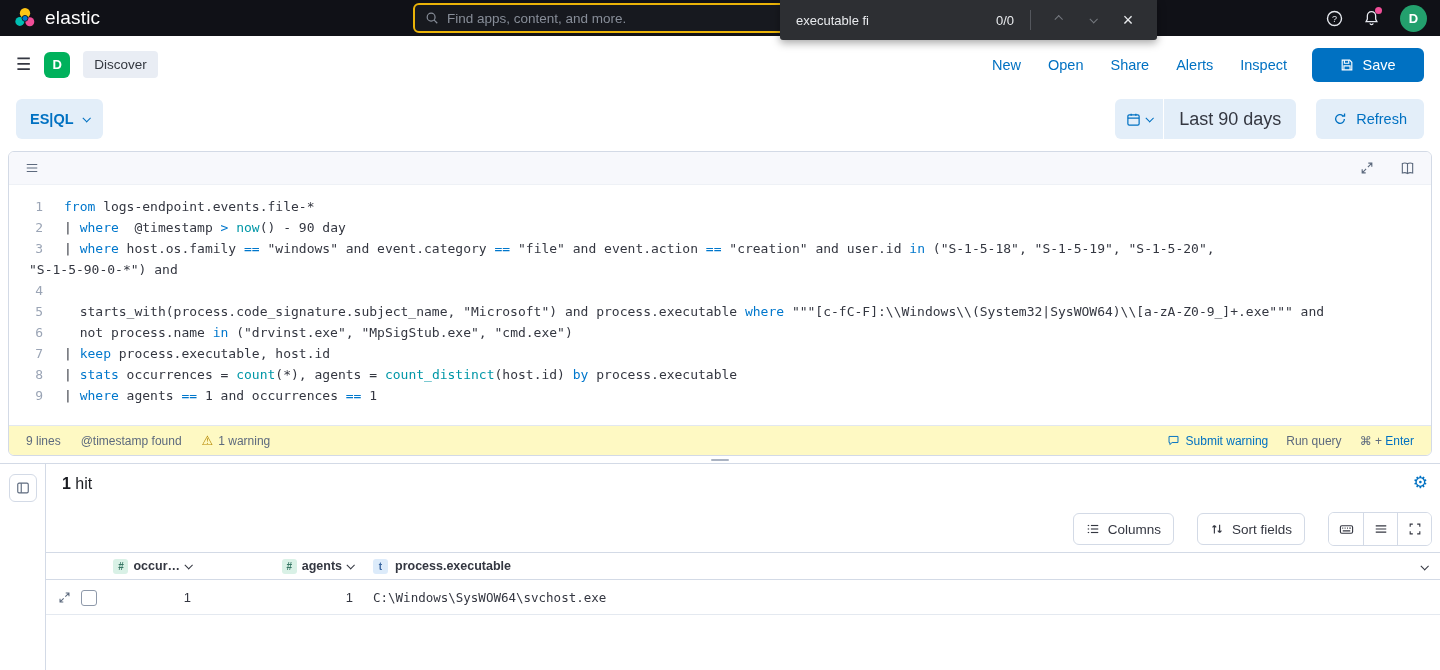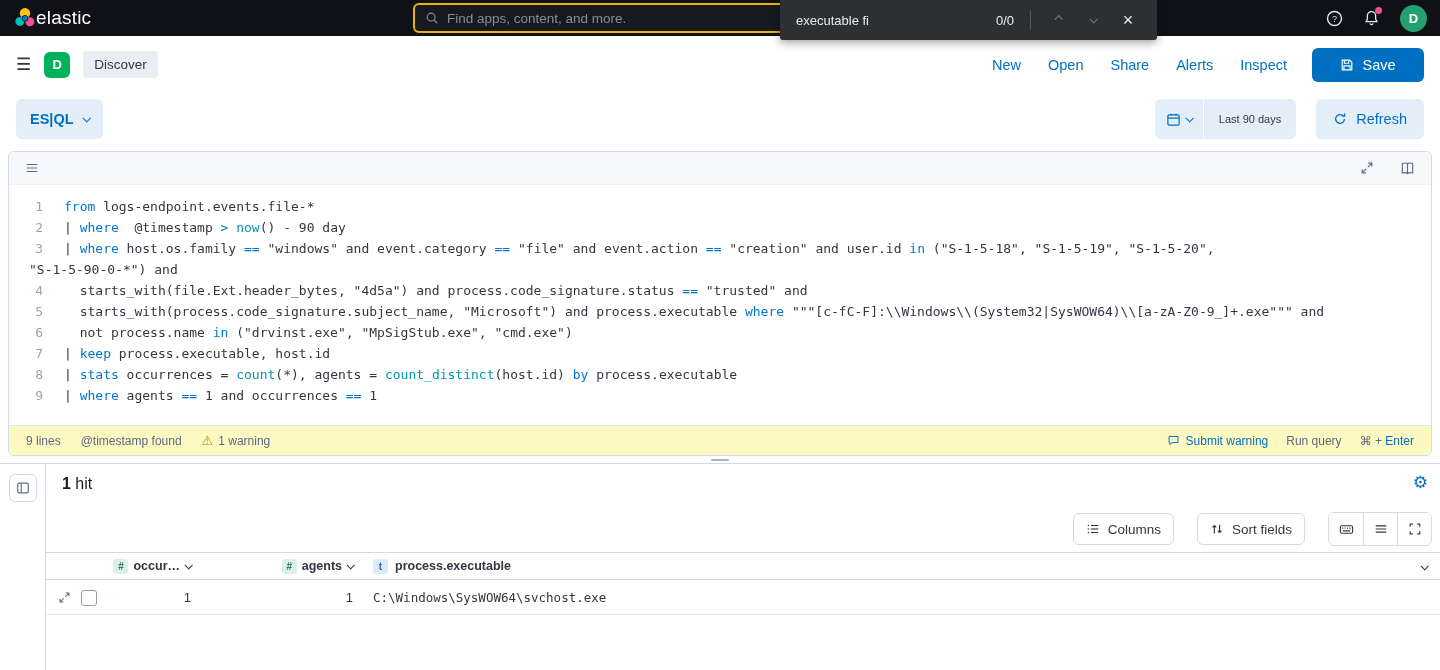--- a/index.html
+++ b/index.html
@@ -1,21 +1,21 @@
 <!DOCTYPE html>
 <html style="--accent: #0071c2; --keyword: #0077cc; --function: #0097a7; --warning_icon: #b58800; --space_badge: #00b15c; --avatar_bg: #23a06d; --notification_dot: #f04e98;"><head>
 <meta charset="utf-8">
 <style>
   *{box-sizing:border-box;margin:0;padding:0}
   html,body{width:1440px;height:670px;overflow:hidden}
   body{font-family:"Liberation Sans",sans-serif;background:#fff;color:#343741;position:relative}
 
   
   .topbar{position:relative;height:36px;background:#101117;display:flex;align-items:center;z-index:30}
-  .logo{display:flex;align-items:center;padding-left:14px}
+  .logo{display:flex;align-items:center;gap:9px;padding-left:14px}
   .brand{color:#fff;font-size:19px;letter-spacing:.2px}
   .search-box{position:absolute;left:413px;top:3px;width:614px;height:30px;background:#17191f;
     border:2px solid #eab308;border-radius:6px;display:flex;align-items:center;gap:8px;padding:0 10px}
   .search-placeholder{color:#878d98;font-size:13.5px}
   .topbar-right{margin-left:auto;display:flex;align-items:center;gap:20px;padding-right:13px}
   .bell-wrap{position:relative;display:flex}
   .bell-dot{position:absolute;right:-2px;top:-3px;width:7px;height:7px;border-radius:50%;background:var(--notification_dot,#f04e98)}
   .avatar{width:27px;height:27px;border-radius:50%;background:var(--avatar_bg,#23a06d);color:#fff;
     font-size:13px;font-weight:700;display:flex;align-items:center;justify-content:center}
 
@@ -41,21 +41,21 @@
     display:flex;align-items:center;justify-content:center;gap:8px;font-size:14.5px;margin-left:12px;cursor:pointer}
 
   
   .toolbar{height:52px;display:flex;align-items:center;padding:0 16px}
   .esql-btn{height:40px;padding:0 14px;background:#e3eef9;border:none;border-radius:6px;color:var(--accent,#0071c2);
     font-weight:700;font-size:14.5px;display:flex;gap:9px;align-items:center;cursor:pointer}
   .tb-spacer{flex:1}
   .datepicker{display:flex;height:40px;border-radius:6px;overflow:hidden;gap:1px}
   .dp-cal{width:48px;background:#e3eef9;border:none;display:flex;align-items:center;justify-content:center;gap:5px;
     color:var(--accent,#0071c2);cursor:pointer}
-  .dp-range{background:#e3eef9;border:none;display:flex;align-items:center;padding:0 15px;font-size:11px;color:#343741;cursor:pointer}
+  .dp-range{background:#e3eef9;border:none;display:flex;align-items:center;padding:0 15px;font-size:18px;color:#343741;cursor:pointer}
   .refresh-btn{height:40px;padding:0 17px;background:#e3eef9;border:none;border-radius:6px;color:var(--accent,#0071c2);
     display:flex;align-items:center;gap:9px;font-size:14.5px;margin-left:20px;cursor:pointer}
 
   
   .editor-panel{margin:6px 8px 0;border:1px solid #d3dae6;border-radius:6px;background:#fff;overflow:hidden}
   .editor-head{height:33px;background:#f7f8fc;border-bottom:1px solid #eef1f6;display:flex;align-items:center;padding:0 16px}
   .eh-right{margin-left:auto;display:flex;align-items:center;gap:26px;color:#5d6a7e}
   .editor-body{height:240px;padding-top:11px;font-family:"DejaVu Sans Mono",monospace;font-size:13px;line-height:21px;overflow:hidden;cursor:text}
   .code-row{display:flex;white-space:pre}
   .gutter{flex:0 0 34px;text-align:right;color:#9aa4b5}
@@ -228,21 +228,21 @@
       </svg>
     </div>
   </div>
 
   <div class="editor-body">
     <div>
         <div class="code-row"><span class="gutter">1</span><span class="code"><span class="tk-k">from</span><span class="tk-d"> logs-endpoint.events.file-*</span></span></div>
         <div class="code-row"><span class="gutter">2</span><span class="code"><span class="tk-d">| </span><span class="tk-k">where</span><span class="tk-d">  @timestamp </span><span class="tk-o">&gt;</span><span class="tk-d"> </span><span class="tk-f">now</span><span class="tk-d">() - 90 day</span></span></div>
         <div class="code-row"><span class="gutter">3</span><span class="code"><span class="tk-d">| </span><span class="tk-k">where</span><span class="tk-d"> host.os.family </span><span class="tk-o">==</span><span class="tk-d"> "windows" and event.category </span><span class="tk-o">==</span><span class="tk-d"> "file" and event.action </span><span class="tk-o">==</span><span class="tk-d"> "creation" and user.id </span><span class="tk-o">in</span><span class="tk-d"> ("S-1-5-18", "S-1-5-19", "S-1-5-20",</span></span></div>
         <div class="code-row wrap"><span class="code"><span class="tk-d">"S-1-5-90-0-*") and</span></span></div>
-        <div class="code-row"><span class="gutter">4</span><span class="code"><span class="tk-d">  starts_with(file.Ext.header_bytes, "4d5a") and process.code_signature.status </span><span class="tk-o">==</span><span class="tk-d"> "trusted" and</span></span></div>
+        <div class="code-row"><span class="gutter">4</span></div>
         <div class="code-row"><span class="gutter">5</span><span class="code"><span class="tk-d">  starts_with(process.code_signature.subject_name, "Microsoft") and process.executable </span><span class="tk-o">where</span><span class="tk-d"> """[c-fC-F]:\\Windows\\(System32|SysWOW64)\\[a-zA-Z0-9_]+.exe""" and</span></span></div>
         <div class="code-row"><span class="gutter">6</span><span class="code"><span class="tk-d">  not process.name </span><span class="tk-o">in</span><span class="tk-d"> ("drvinst.exe", "MpSigStub.exe", "cmd.exe")</span></span></div>
         <div class="code-row"><span class="gutter">7</span><span class="code"><span class="tk-d">| </span><span class="tk-k">keep</span><span class="tk-d"> process.executable, host.id</span></span></div>
         <div class="code-row"><span class="gutter">8</span><span class="code"><span class="tk-d">| </span><span class="tk-k">stats</span><span class="tk-d"> occurrences = </span><span class="tk-f">count</span><span class="tk-d">(*), agents = </span><span class="tk-f">count_distinct</span><span class="tk-d">(host.id) </span><span class="tk-o">by</span><span class="tk-d"> process.executable</span></span></div>
         <div class="code-row"><span class="gutter">9</span><span class="code"><span class="tk-d">| </span><span class="tk-k">where</span><span class="tk-d"> agents </span><span class="tk-o">==</span><span class="tk-d"> 1 and occurrences </span><span class="tk-o">==</span><span class="tk-d"> 1</span></span></div>
       </div>
   </div>
 
   <div class="editor-foot">
     <span>9 lines</span>

